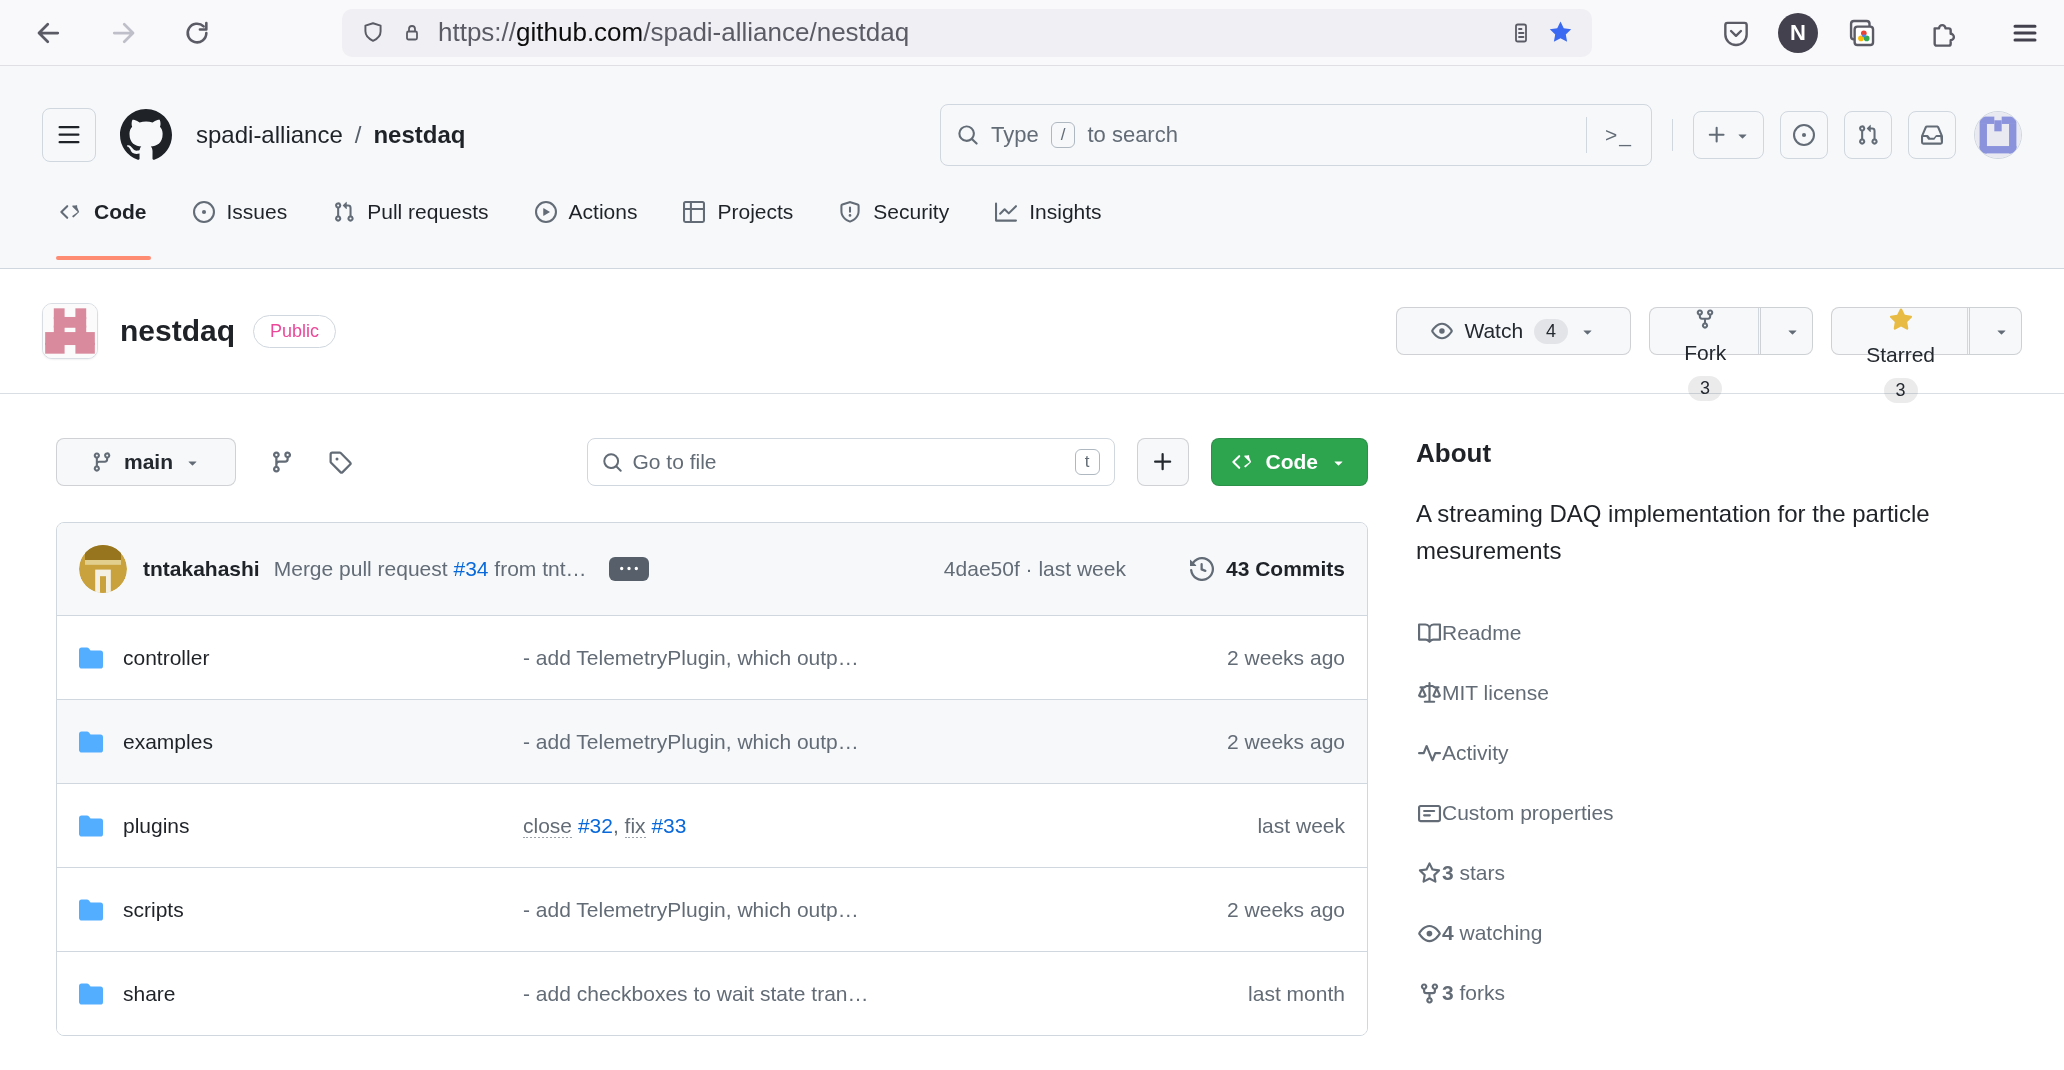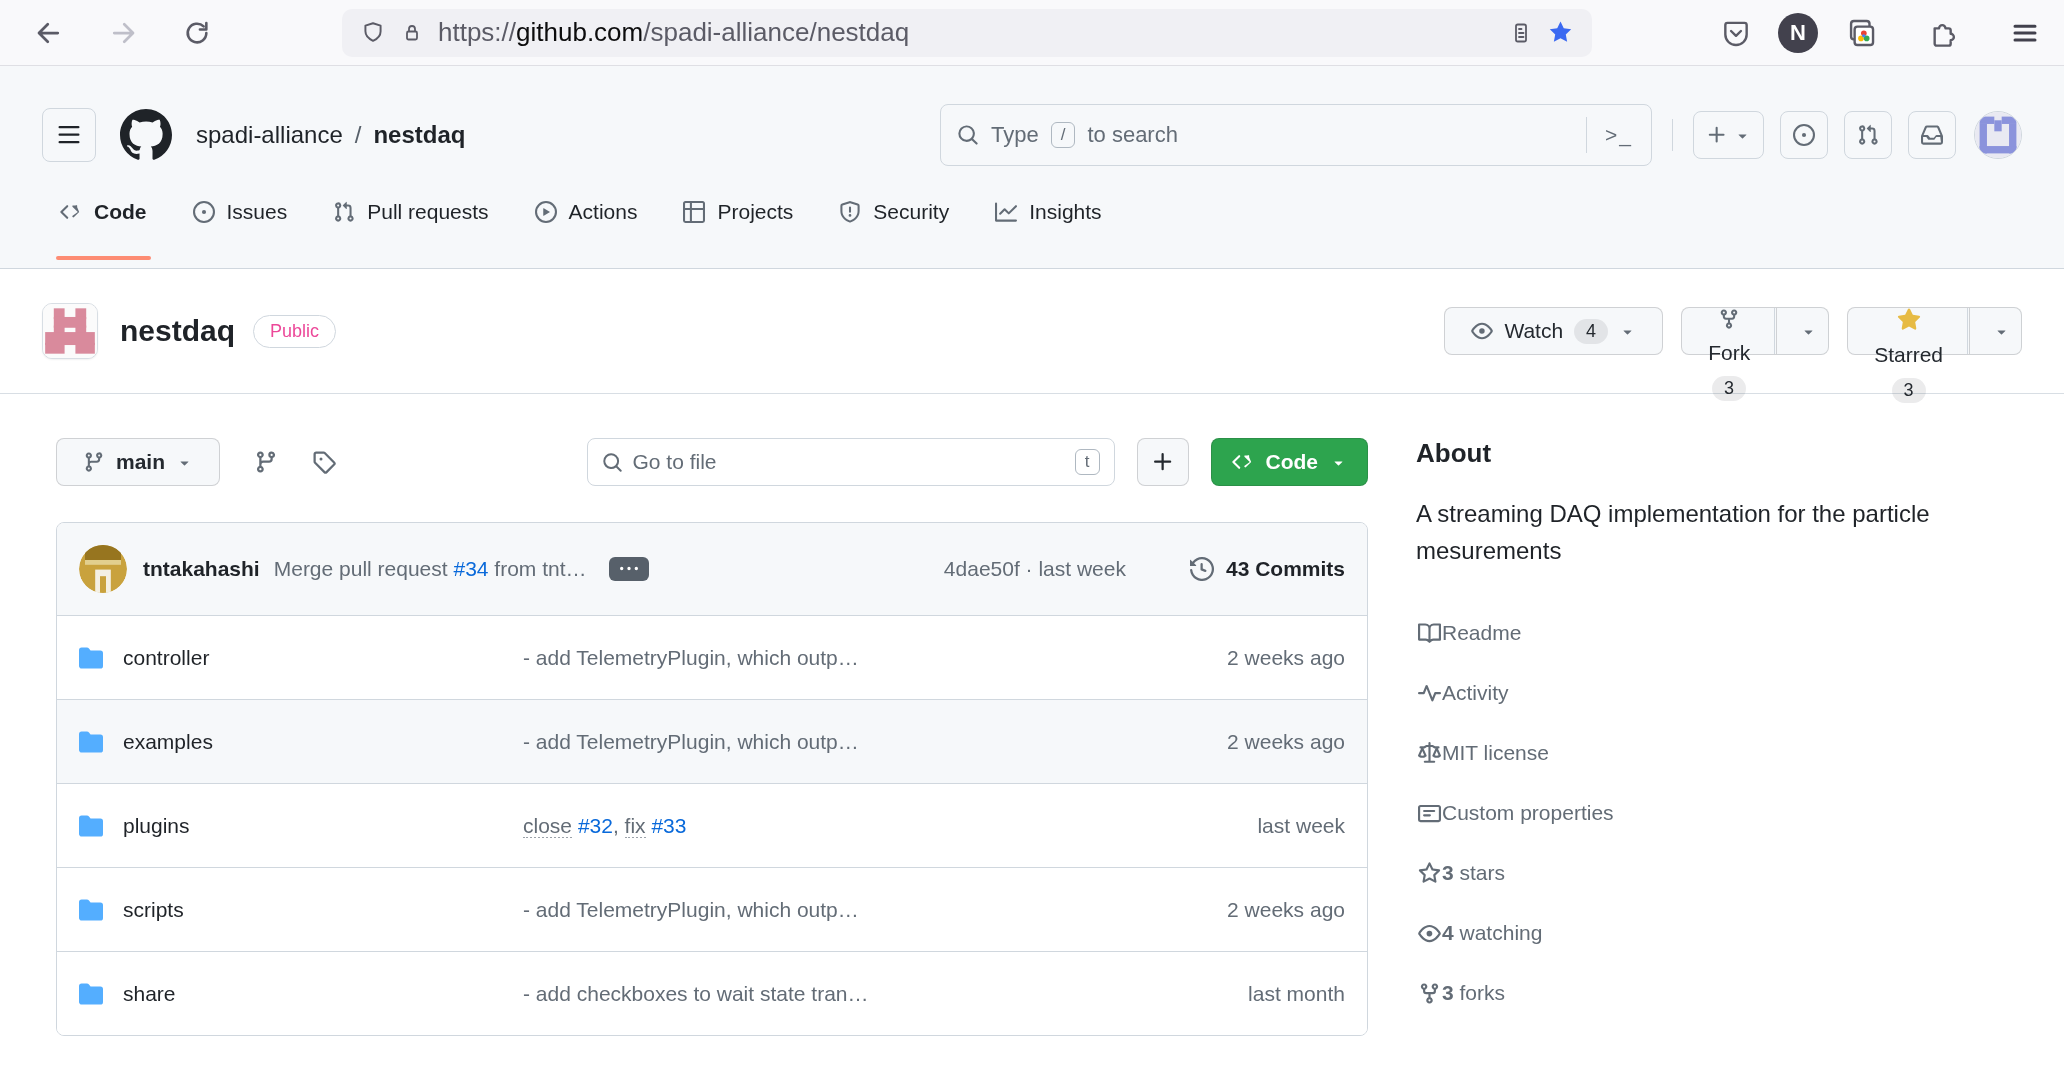--- a/index.html
+++ b/index.html
@@ -56,21 +56,21 @@
   
   .repo-head { background:#fff; display:flex; align-items:center; padding:34px 42px;
     border-bottom:1px solid #d8dee4; }
   .repo-ident { width:56px; height:56px; border-radius:10px; border:1px solid #d8dee4;
     background:#fcfcfc; overflow:hidden; flex:none; box-shadow:0 1px 2px rgba(0,0,0,.06); }
   .repo-title { margin-left:22px; font-size:30px; font-weight:600; }
   .badge-pill { margin-left:18px; font-size:18px; color:#ec4899; border:1px solid #d0d7de;
     border-radius:999px; padding:5px 16px; font-weight:500; }
   .repo-head .spring { flex:1; }
   .gh-btn { height:48px; background:#f6f8fa; border:1px solid rgba(31,35,40,.18);
-    display:flex; align-items:center; gap:11px; padding:0 26px; font-size:21px;
+    display:flex; align-items:center; gap:11px; padding:0 34px; font-size:21px;
     color:#24292f; font-weight:500; }
   .gh-btn .gicon { color:#636c76; display:flex; }
   .counter { background:rgba(31,35,40,.09); border-radius:999px; padding:2px 12px;
     font-size:18px; font-weight:500; }
   .btn-group { display:flex; margin-left:18px; border-radius:8px; }
   .btn-group .seg-main { border-radius:8px 0 0 8px;flex-direction:column; }
   .btn-group .seg-caret { border-radius:0 8px 8px 0; border-left:none; width:52px;
     padding:0; justify-content:center; }
   .btn-group .seg-caret::before { content:""; width:1px; height:46px; background:#d0d7de;
     position:relative; left:-14px; }
@@ -640,32 +640,32 @@
       <span class="aicon">
           <svg width="23" height="23" viewBox="0 0 16 16" fill="currentColor">
             <use href="#i-book"></use>
           </svg>
         </span>
       <span>Readme</span>
     </div>
     <div class="about-item">
       <span class="aicon">
           <svg width="23" height="23" viewBox="0 0 16 16" fill="currentColor">
-            <use href="#i-pulse"></use>
-          </svg>
-        </span>
-      <span>Activity</span>
+            <use href="#i-law"></use>
+          </svg>
+        </span>
+      <span>MIT license</span>
     </div>
     <div class="about-item">
       <span class="aicon">
           <svg width="23" height="23" viewBox="0 0 16 16" fill="currentColor">
-            <use href="#i-law"></use>
-          </svg>
-        </span>
-      <span>MIT license</span>
+            <use href="#i-pulse"></use>
+          </svg>
+        </span>
+      <span>Activity</span>
     </div>
     <div class="about-item">
       <span class="aicon">
           <svg width="23" height="23" viewBox="0 0 16 16" fill="currentColor">
             <use href="#i-note"></use>
           </svg>
         </span>
       <span>Custom properties</span>
     </div>
     <div class="about-item">

